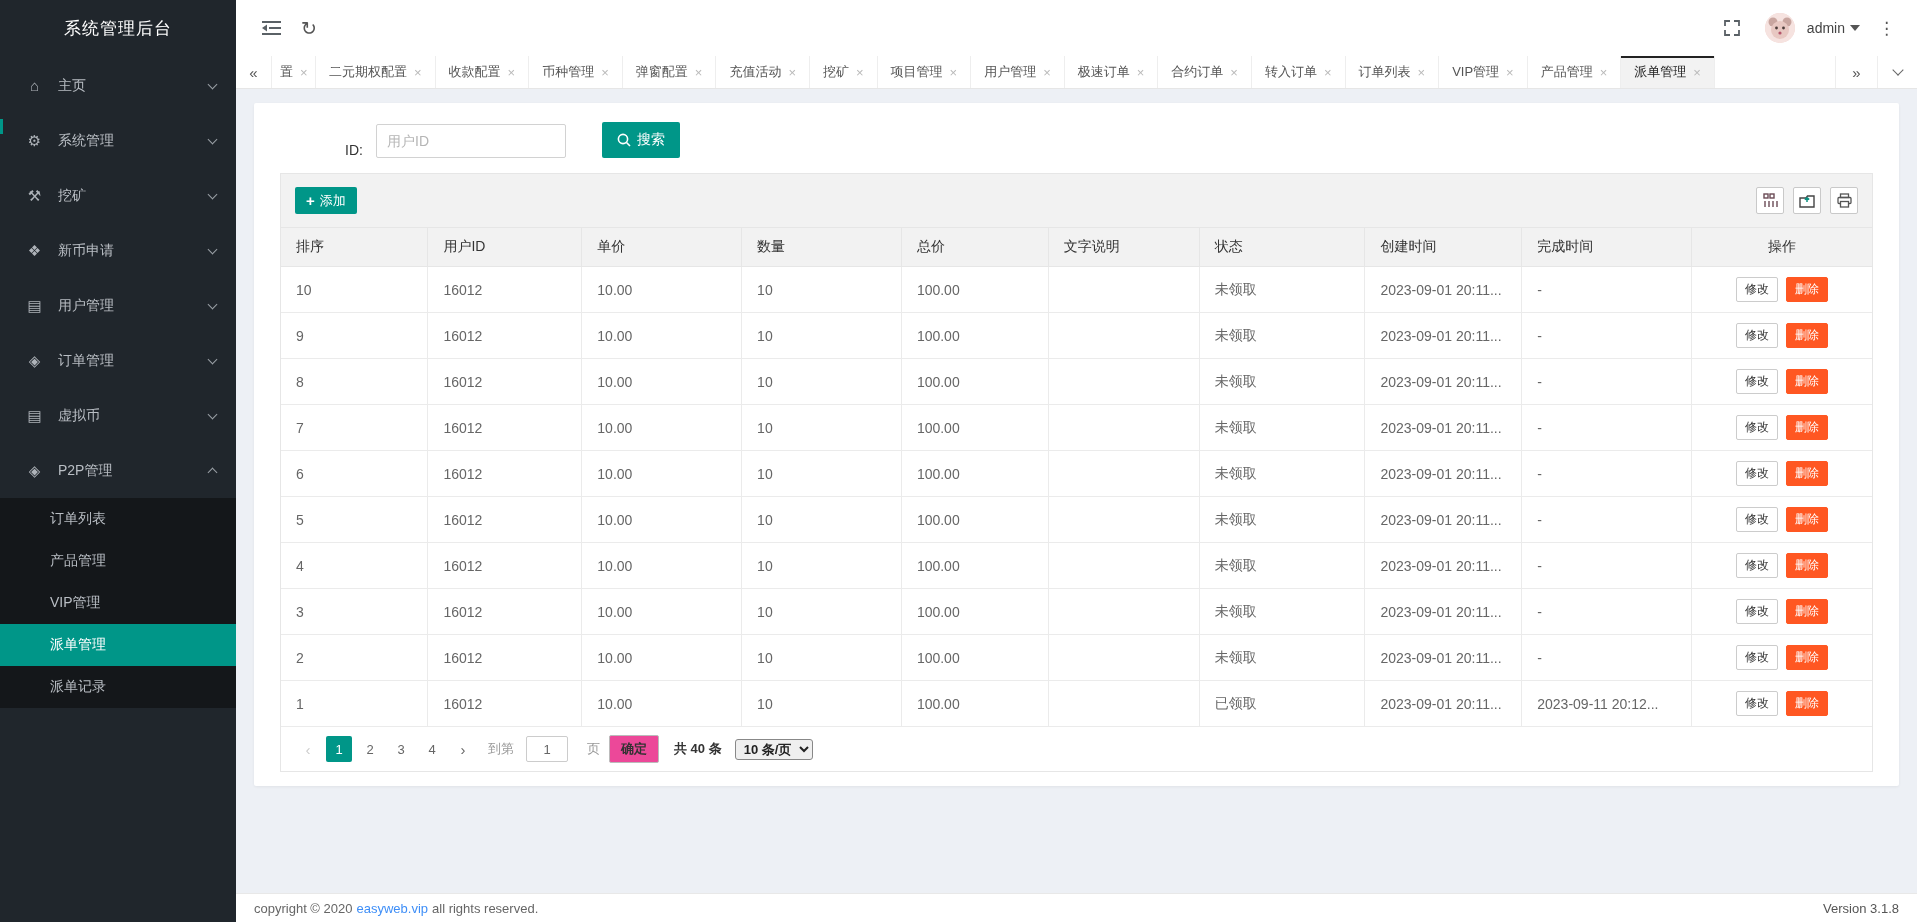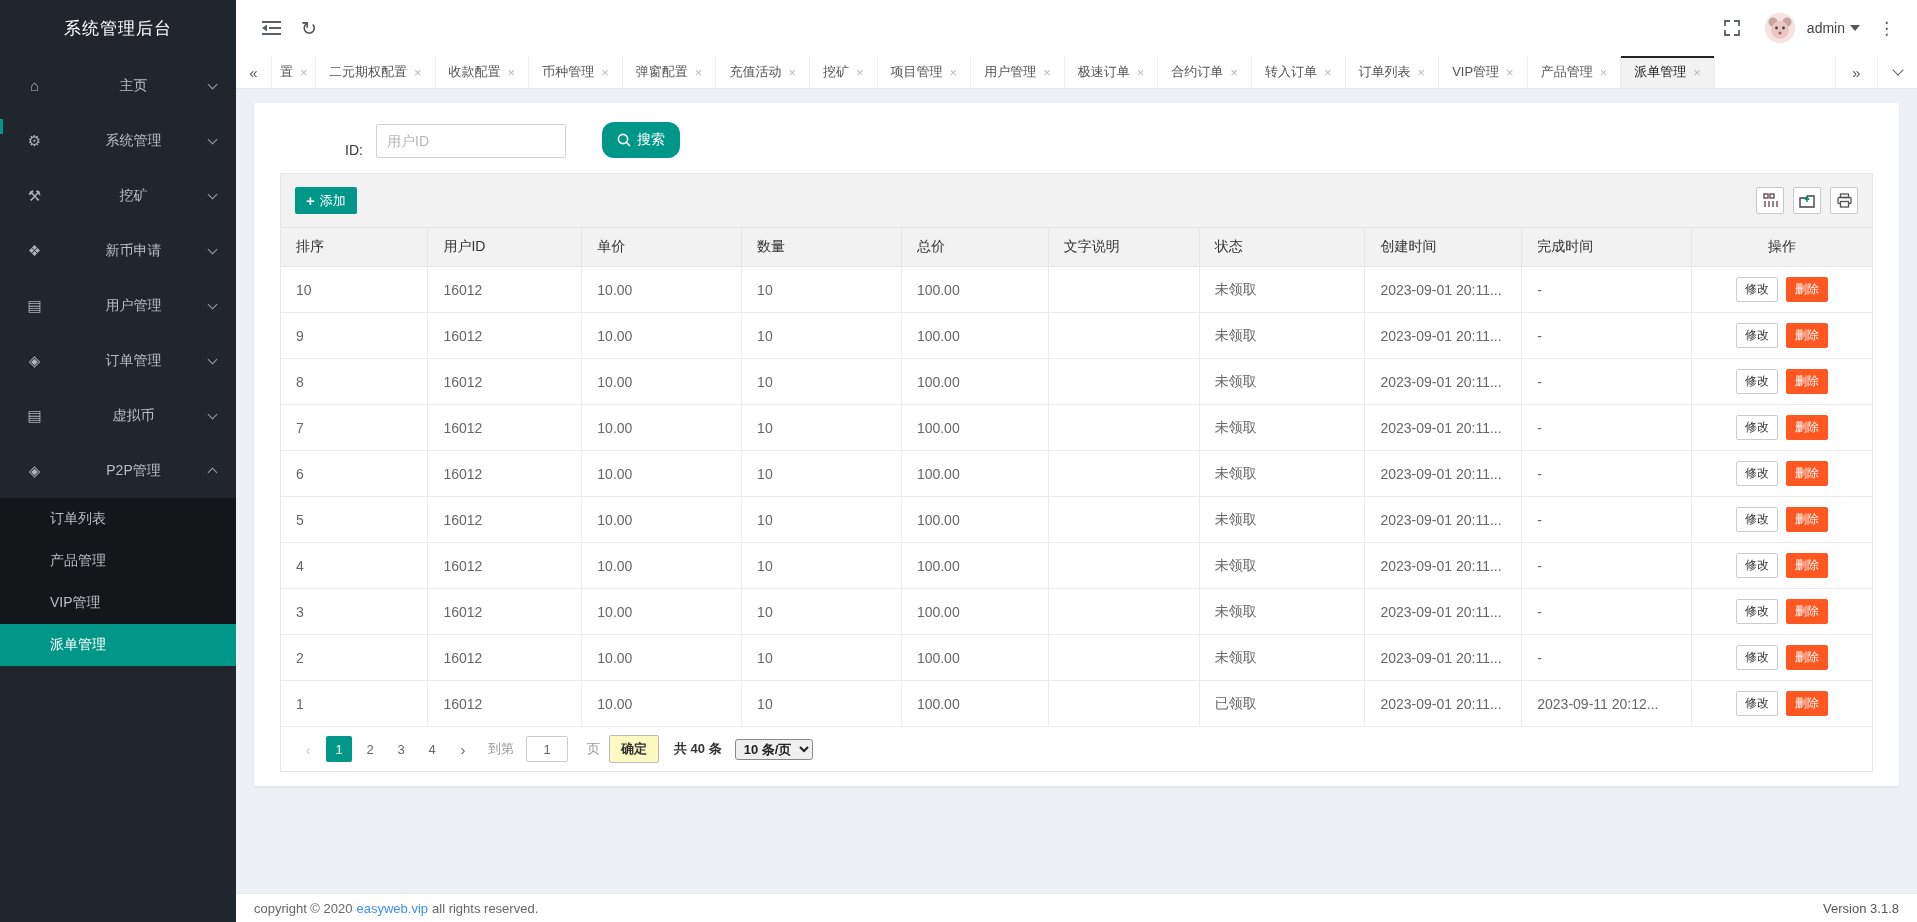--- a/index.html
+++ b/index.html
@@ -10,21 +10,21 @@
   }
   
   .sidebar { width:236px; flex-shrink:0; background:#20262c; position:relative; height:922px; }
   .side-scroll-tick { position:absolute; left:0; top:119px; width:3px; height:15px; background:#009688; }
   .logo { height:56px; display:flex; align-items:center; justify-content:center;
           color:#fff; font-size:17px; letter-spacing:1px; }
   .menu { padding-top:2px; }
   .menu-item { height:55px; display:flex; align-items:center; padding:0 20px 0 26px;
                color:#b9bec4; font-size:14px; cursor:pointer; }
   .mi-icon { width:17px; font-size:15px; color:#aeb3b9; margin-right:15px; text-align:center; flex-shrink:0; }
-  .mi-label { flex:1;text-align:center; }
+  .mi-label { flex:1; }
   .chev { width:7px; height:7px; border-right:1.6px solid #9aa0a6; border-bottom:1.6px solid #9aa0a6;
           transform:rotate(45deg); margin-top:-3px; }
   .chev.up { transform:rotate(-135deg); margin-top:4px; }
   .submenu { background:#14171a; }
   .submenu-item { height:42px; display:flex; align-items:center; padding-left:50px;
                   color:#b9bec4; font-size:14px; cursor:pointer; }
   .submenu-item.active { background:#009688; color:#fff; }
   
   .main { flex:1; display:flex; flex-direction:column; min-width:0; height:922px; }
   
@@ -60,21 +60,21 @@
   
   .content { flex:1; background:#edf0f5; padding:14px 18px 0; overflow:hidden; }
   .card { background:#fff; border-radius:2px; box-shadow:0 1px 3px rgba(0,0,0,.06);
           padding:12px 26px 14px; }
   .search-row { display:flex; align-items:flex-end; padding:7px 0 15px; }
   .search-label { width:96px; text-align:right; padding-right:13px; font-size:14px; color:#333; }
   .search-input { width:190px; height:34px; border:1px solid #d2d2d2; border-radius:2px;
                   padding:0 10px; font-size:14px; color:#333; outline:none; }
   .search-input::placeholder { color:#b5b5b5; }
   .btn-search { margin-left:36px; height:36px; padding:2px 15px; background:#009688; color:#fff;
-                border:none; border-radius:12px; font-size:14px; display:inline-flex;
+                border:none; border-radius:2px; font-size:14px; display:inline-flex;
                 align-items:center; gap:6px; cursor:pointer; }
   
   .table-wrap { border:1px solid #e6e6e6; }
   .table-toolbar { background:#f2f2f2; border-bottom:1px solid #e6e6e6; padding:13px 14px;
                    display:flex; align-items:center; }
   .btn-add { height:27px; padding:0 11px; background:#009688; color:#fff; border:none;
              border-radius:2px; font-size:13px; display:inline-flex; align-items:center;
              gap:5px; cursor:pointer; }
   .btn-add .plus { font-size:15px; font-weight:bold; }
   .tool-icons { margin-left:auto; display:flex; gap:9px; }
@@ -97,21 +97,21 @@
   .pagination { display:flex; align-items:center; padding:8px 14px; gap:5px; font-size:13px;
                 color:#666; background:#fff; }
   .pg-btn { min-width:26px; height:26px; display:flex; align-items:center; justify-content:center;
             border-radius:2px; cursor:pointer; padding:0 6px; }
   .pg-prev { color:#ccc; font-size:15px; }
   .pg-next { color:#666; font-size:15px; }
   .pg-btn.active { background:#009688; color:#fff; }
   .pg-goto { color:#999; margin-left:7px;text-align:right; }
   .pg-input { width:42px; height:26px; border:1px solid #ccc; border-radius:2px; text-align:center;
               font-size:13px; color:#666; margin:0 7px; outline:none; }
-  .pg-confirm { height:28px; padding:0 11px; background:#fef9c3; border:1px solid #bbb; border-radius:2px;
+  .pg-confirm { height:28px; padding:0 11px; background:#ec4899; border:1px solid #bbb; border-radius:2px;
                 font-size:13px; font-weight:bold; color:#333; margin:0 8px 0 4px; cursor:pointer; }
   .pg-total { color:#333; font-weight:bold; margin:0 8px 0 2px; }
   .pg-size { height:21px; border:1px solid #888; border-radius:3px; font-size:13px; font-weight:bold;
              color:#222; padding:0 4px; }
   
   .footer { height:29px; background:#fff; border-top:1px solid #e8e8e8; display:flex;
             align-items:center; padding:0 18px; font-size:13px; color:#666; flex-shrink:0; }
   .footer a { color:#3e8ef7; text-decoration:none; margin:0 4px;text-align:center; }
   .footer .ver { margin-left:auto; color:#555; }
   svg { display:block; }
@@ -161,20 +161,21 @@
       <div class="menu-item">
         <span class="mi-icon">◈</span>
         <span class="mi-label">P2P管理</span>
         <span class="chev up"></span>
       </div>
       <div class="submenu">
         <div class="submenu-item">订单列表</div>
         <div class="submenu-item">产品管理</div>
         <div class="submenu-item">VIP管理</div>
         <div class="submenu-item active">派单管理</div>
+        <div class="submenu-item">派单记录</div>
       </div>
     </div>
 </div>
 
 <div class="main">
 
   <div class="topbar">
     <div class="tb-icon">
       <svg width="19" height="16" viewBox="0 0 19 16">
         <rect x="0" y="1" width="19" height="2" fill="#5a6166"></rect>

